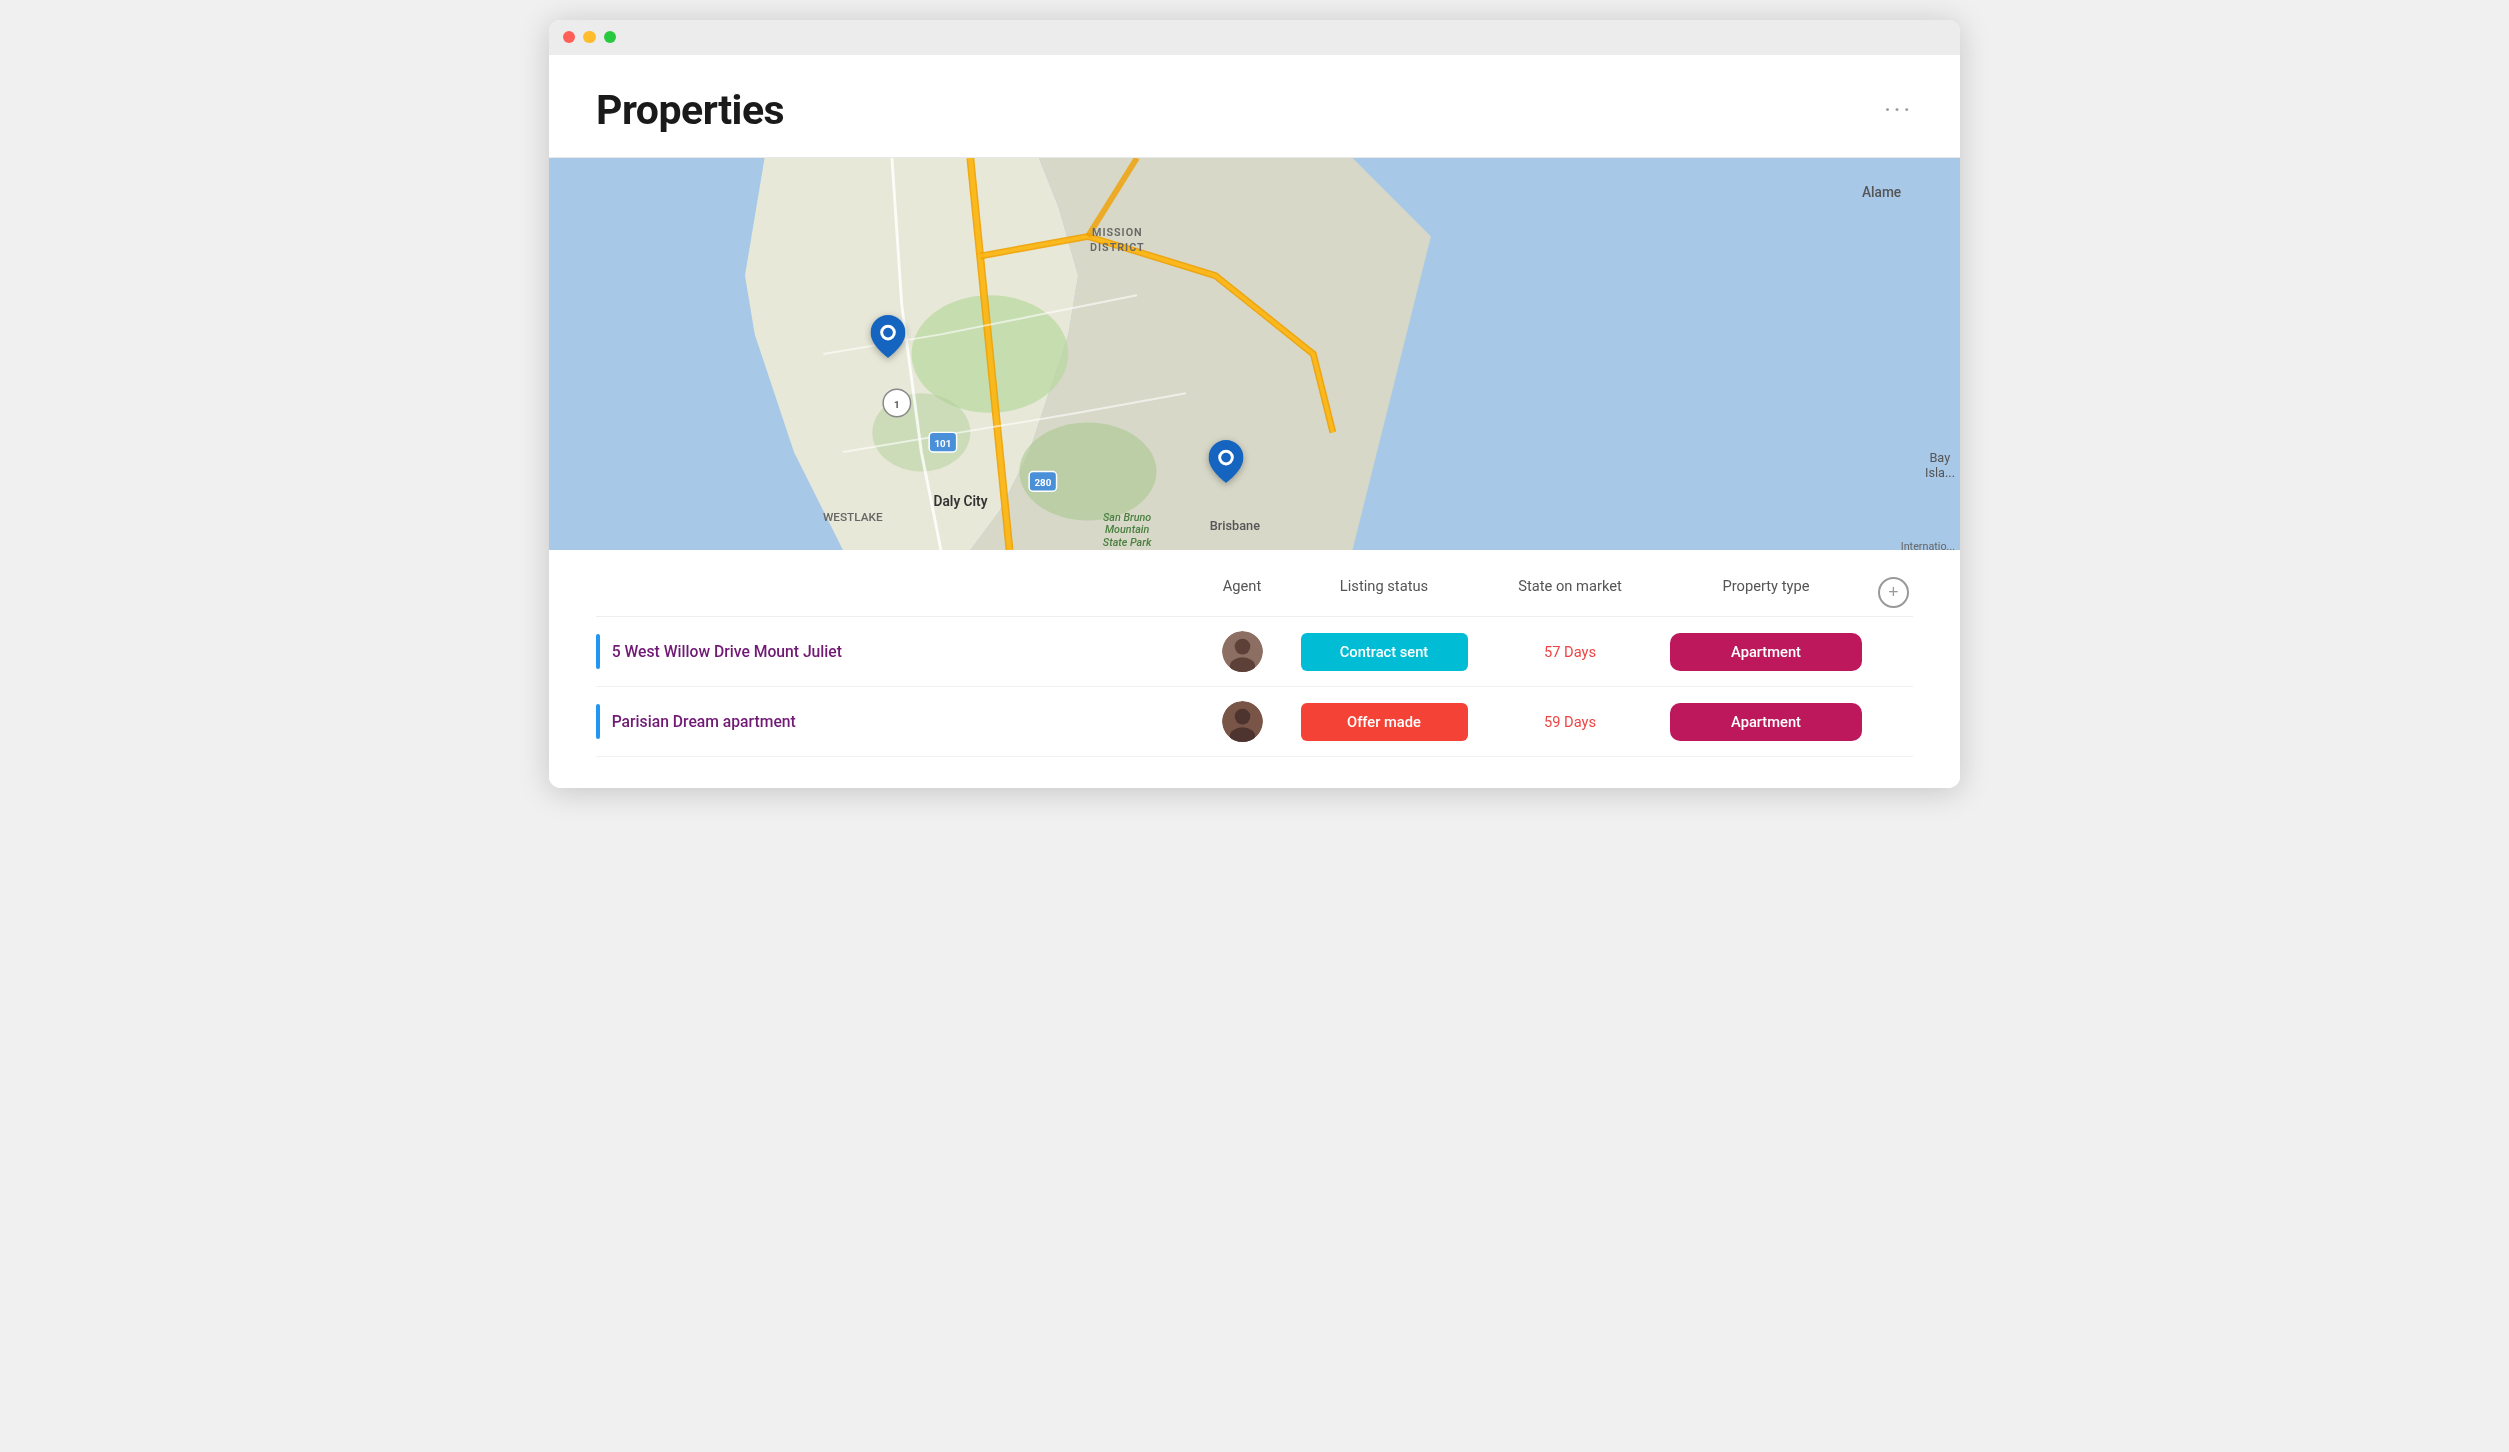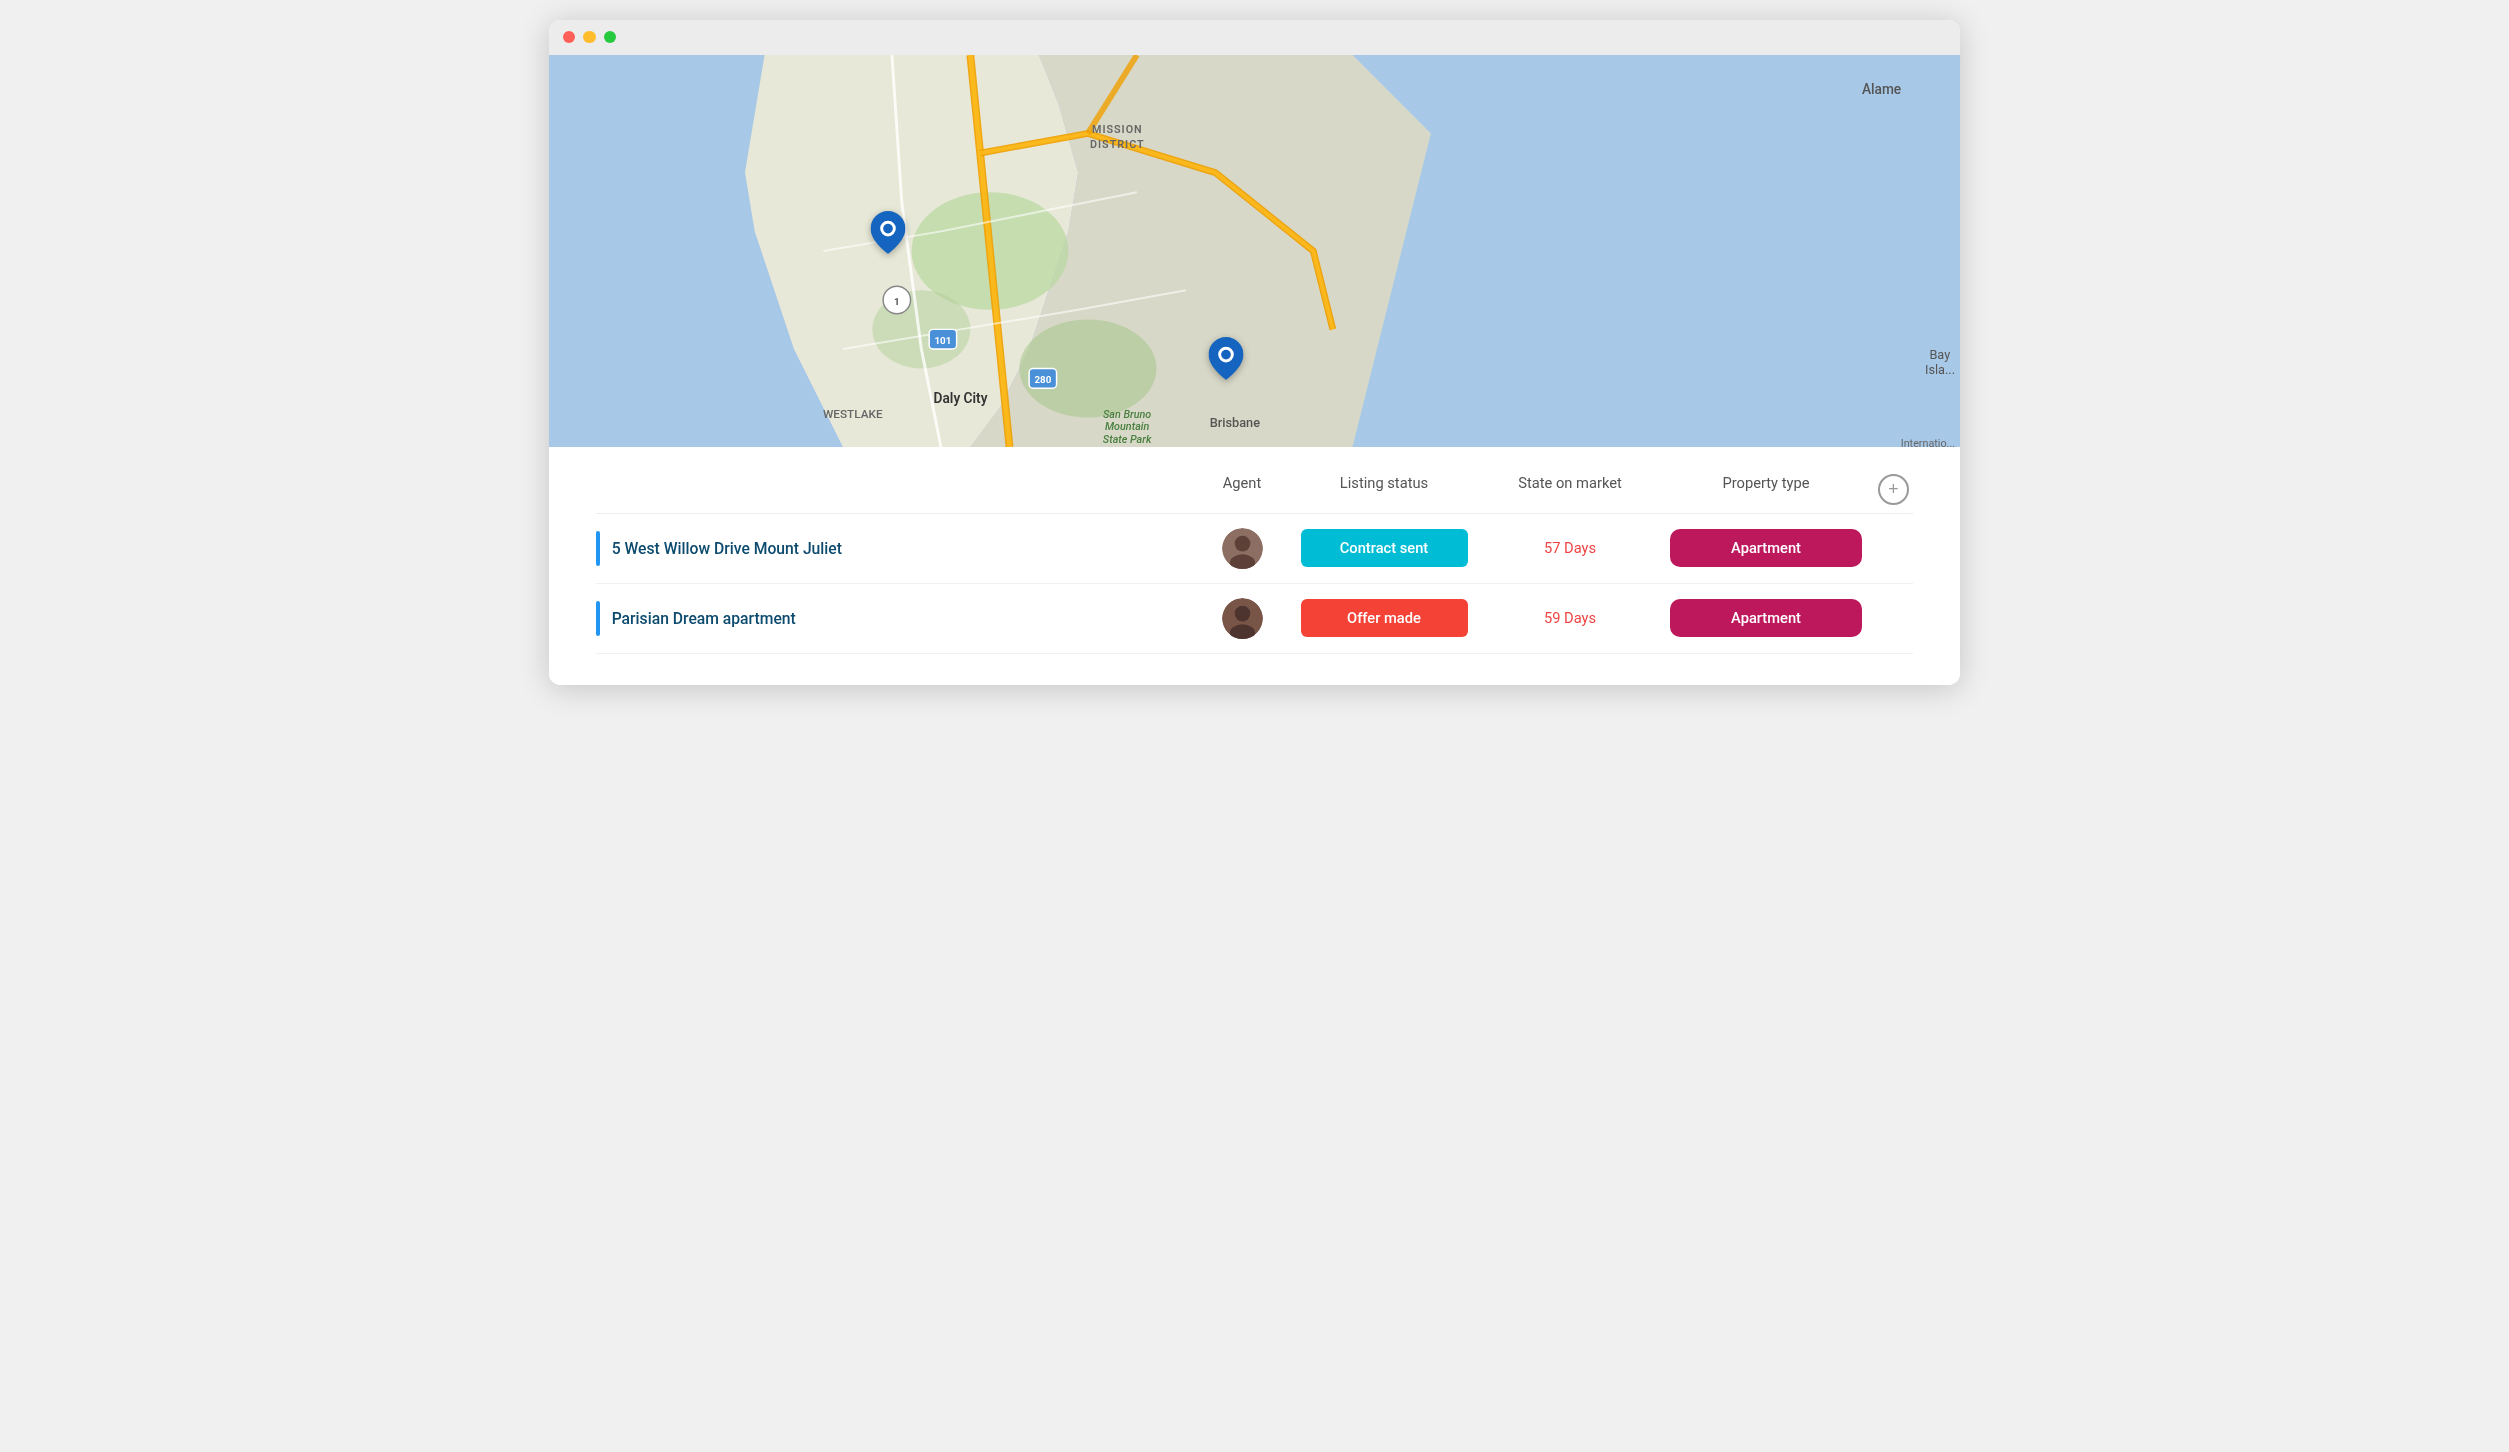--- a/index.html
+++ b/index.html
@@ -119,21 +119,21 @@
       padding: 13.7px 0 13.7px 0;
       border-bottom: 1px solid #f0f0f0;
     }
 
     .row-address {
       display: flex;
       align-items: center;
       gap: 0;
       font-size: 15.7px;
       font-weight: 500;
-      color: #0c4a6e;
+      color: #701a75;
     }
     .row-left-accent {
       width: 3.9px;
       height: 35px;
       background: #2196F3;
       border-radius: 2px;
       margin-right: 11.8px;
       flex-shrink: 0;
     }
 
@@ -203,20 +203,24 @@
 <body>
 
 <div class="window">
 
   <div class="titlebar">
     <span class="titlebar-btn btn-close"></span>
     <span class="titlebar-btn btn-min"></span>
     <span class="titlebar-btn btn-max"></span>
   </div>
 
+  <div class="header">
+    <h1 class="header-title">Properties</h1>
+    <span class="header-more">···</span>
+  </div>
 
   <div class="map-container">
     
     <svg class="map-svg" viewBox="0 0 1440 400" xmlns="http://www.w3.org/2000/svg">
 
       <rect width="1440" height="400" fill="#a8c8e8"></rect>
 
       <polygon points="220,0 500,0 520,50 540,120 530,180 510,240 490,300 460,360 430,400 300,400 280,360 250,300 230,240 210,180 200,120 210,60" fill="#e8e8d8"></polygon>
 
       <polygon points="500,0 900,0 920,80 900,160 880,240 860,320 840,400 430,400 460,360 490,300 510,240 530,180 540,120 520,50" fill="#d8d8c8"></polygon>

